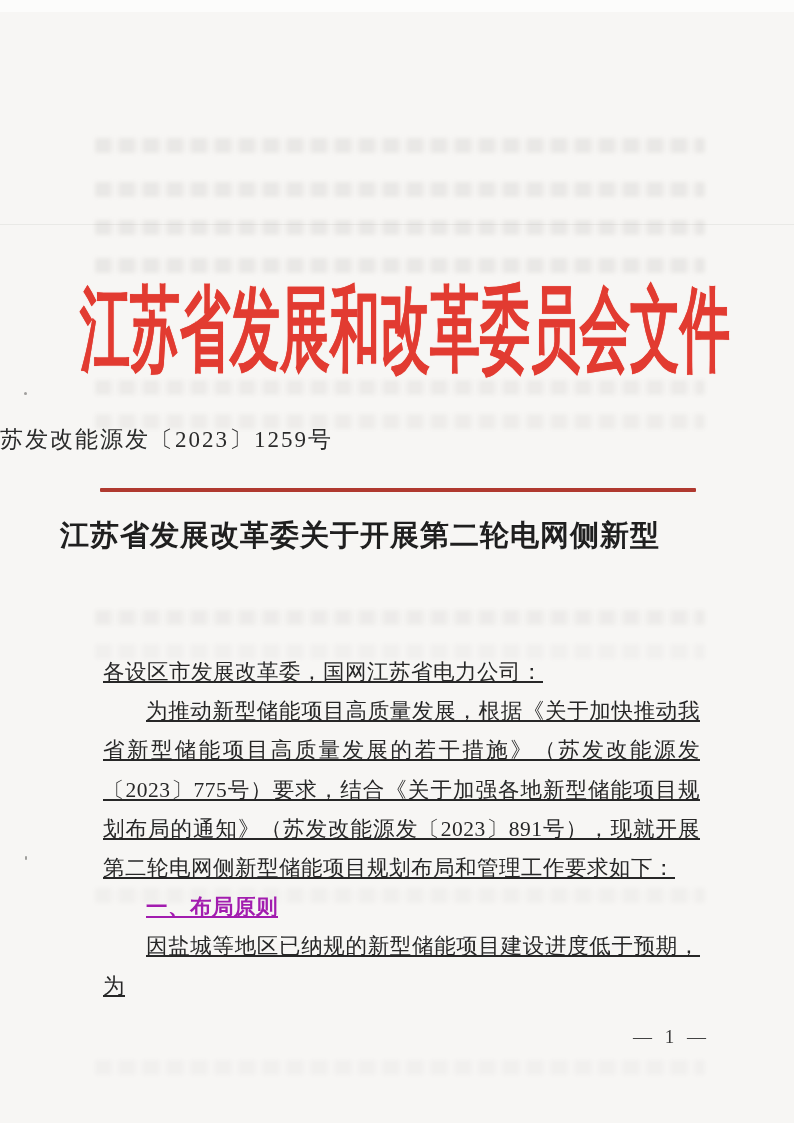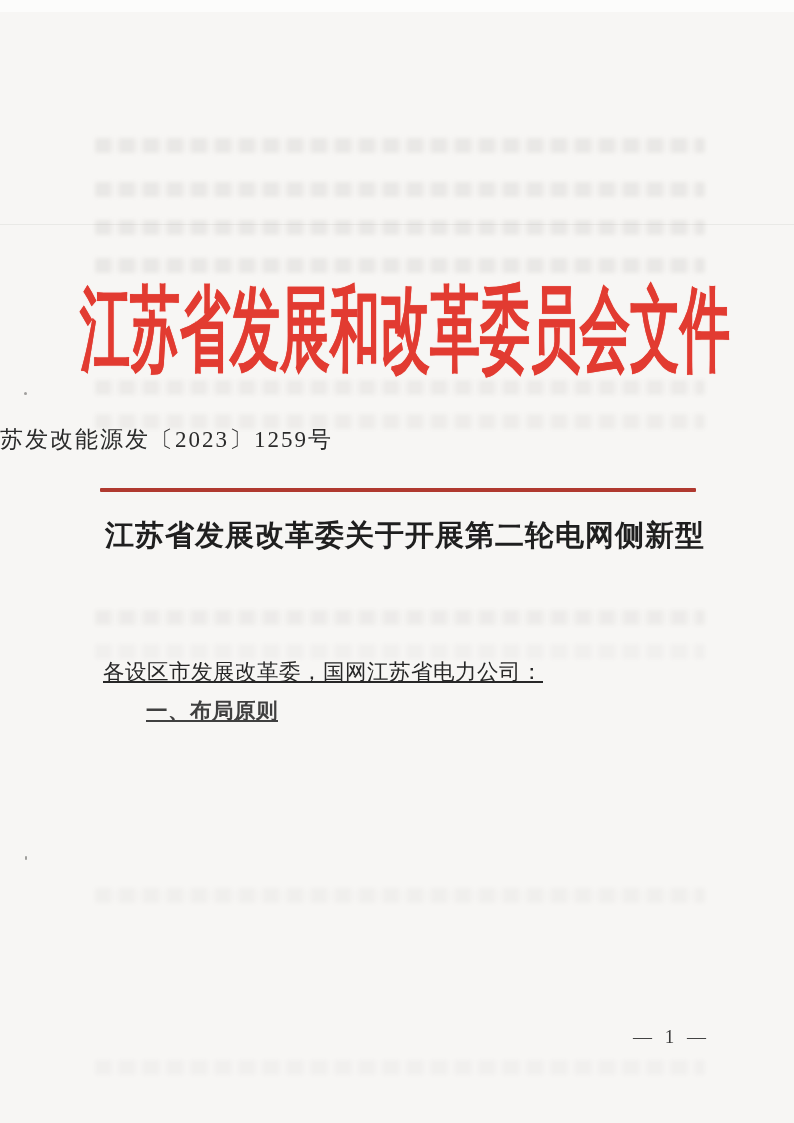--- a/index.html
+++ b/index.html
@@ -92,21 +92,21 @@
     position: absolute;
     top: 488px; left: 100px;
     width: 596px;
     height: 4px;
     border-radius: 1px;
   }
 
   .doc-title {
     position: absolute;
     top: 514px; left: 60px; right: 60px;
-    text-align: center;
+    text-align: left;
     font-size: 29px;
     font-weight: bold;
     line-height: 43px;
     color: #1f1f1f;
     letter-spacing: 1px;
   }
 
   .body-text {
     position: absolute;
     top: 653px; left: 103px;
@@ -121,21 +121,21 @@
   .body-text p {
     margin: 0;
     text-decoration: underline;
   }
   .body-text p.indent {
     text-indent: 2em;
   }
   .body-text p.heading {
     font-weight: bold;
     text-indent: 2em;
-    color: #404040;
+    color: #a21caf;
   }
 
   .page-number {
     position: absolute;
     top: 1026px;
     right: 100px;
     font-size: 19px;
     letter-spacing: 4px;
     color: #3a3a3a;
   }
@@ -168,18 +168,20 @@
   <div class="doc-number">苏发改能源发〔2023〕1259号</div>
 
   <div class="red-rule" style="background: rgb(176, 57, 47);"></div>
 
   <div class="doc-title">
     <div>江苏省发展改革委关于开展第二轮电网侧新型</div>
   </div>
 
   <div class="body-text">
     <p>各设区市发展改革委，国网江苏省电力公司：</p>
+    <p class="indent">为推动新型储能项目高质量发展，根据《关于加快推动我省新型储能项目高质量发展的若干措施》（苏发改能源发〔2023〕775号）要求，结合《关于加强各地新型储能项目规划布局的通知》（苏发改能源发〔2023〕891号），现就开展第二轮电网侧新型储能项目规划布局和管理工作要求如下：</p>
     <p class="heading">一、布局原则</p>
+    <p class="indent">因盐城等地区已纳规的新型储能项目建设进度低于预期，为</p>
   </div>
 
   <div class="page-number">— 1 —</div>
 
 </div>
 
 </body></html>

